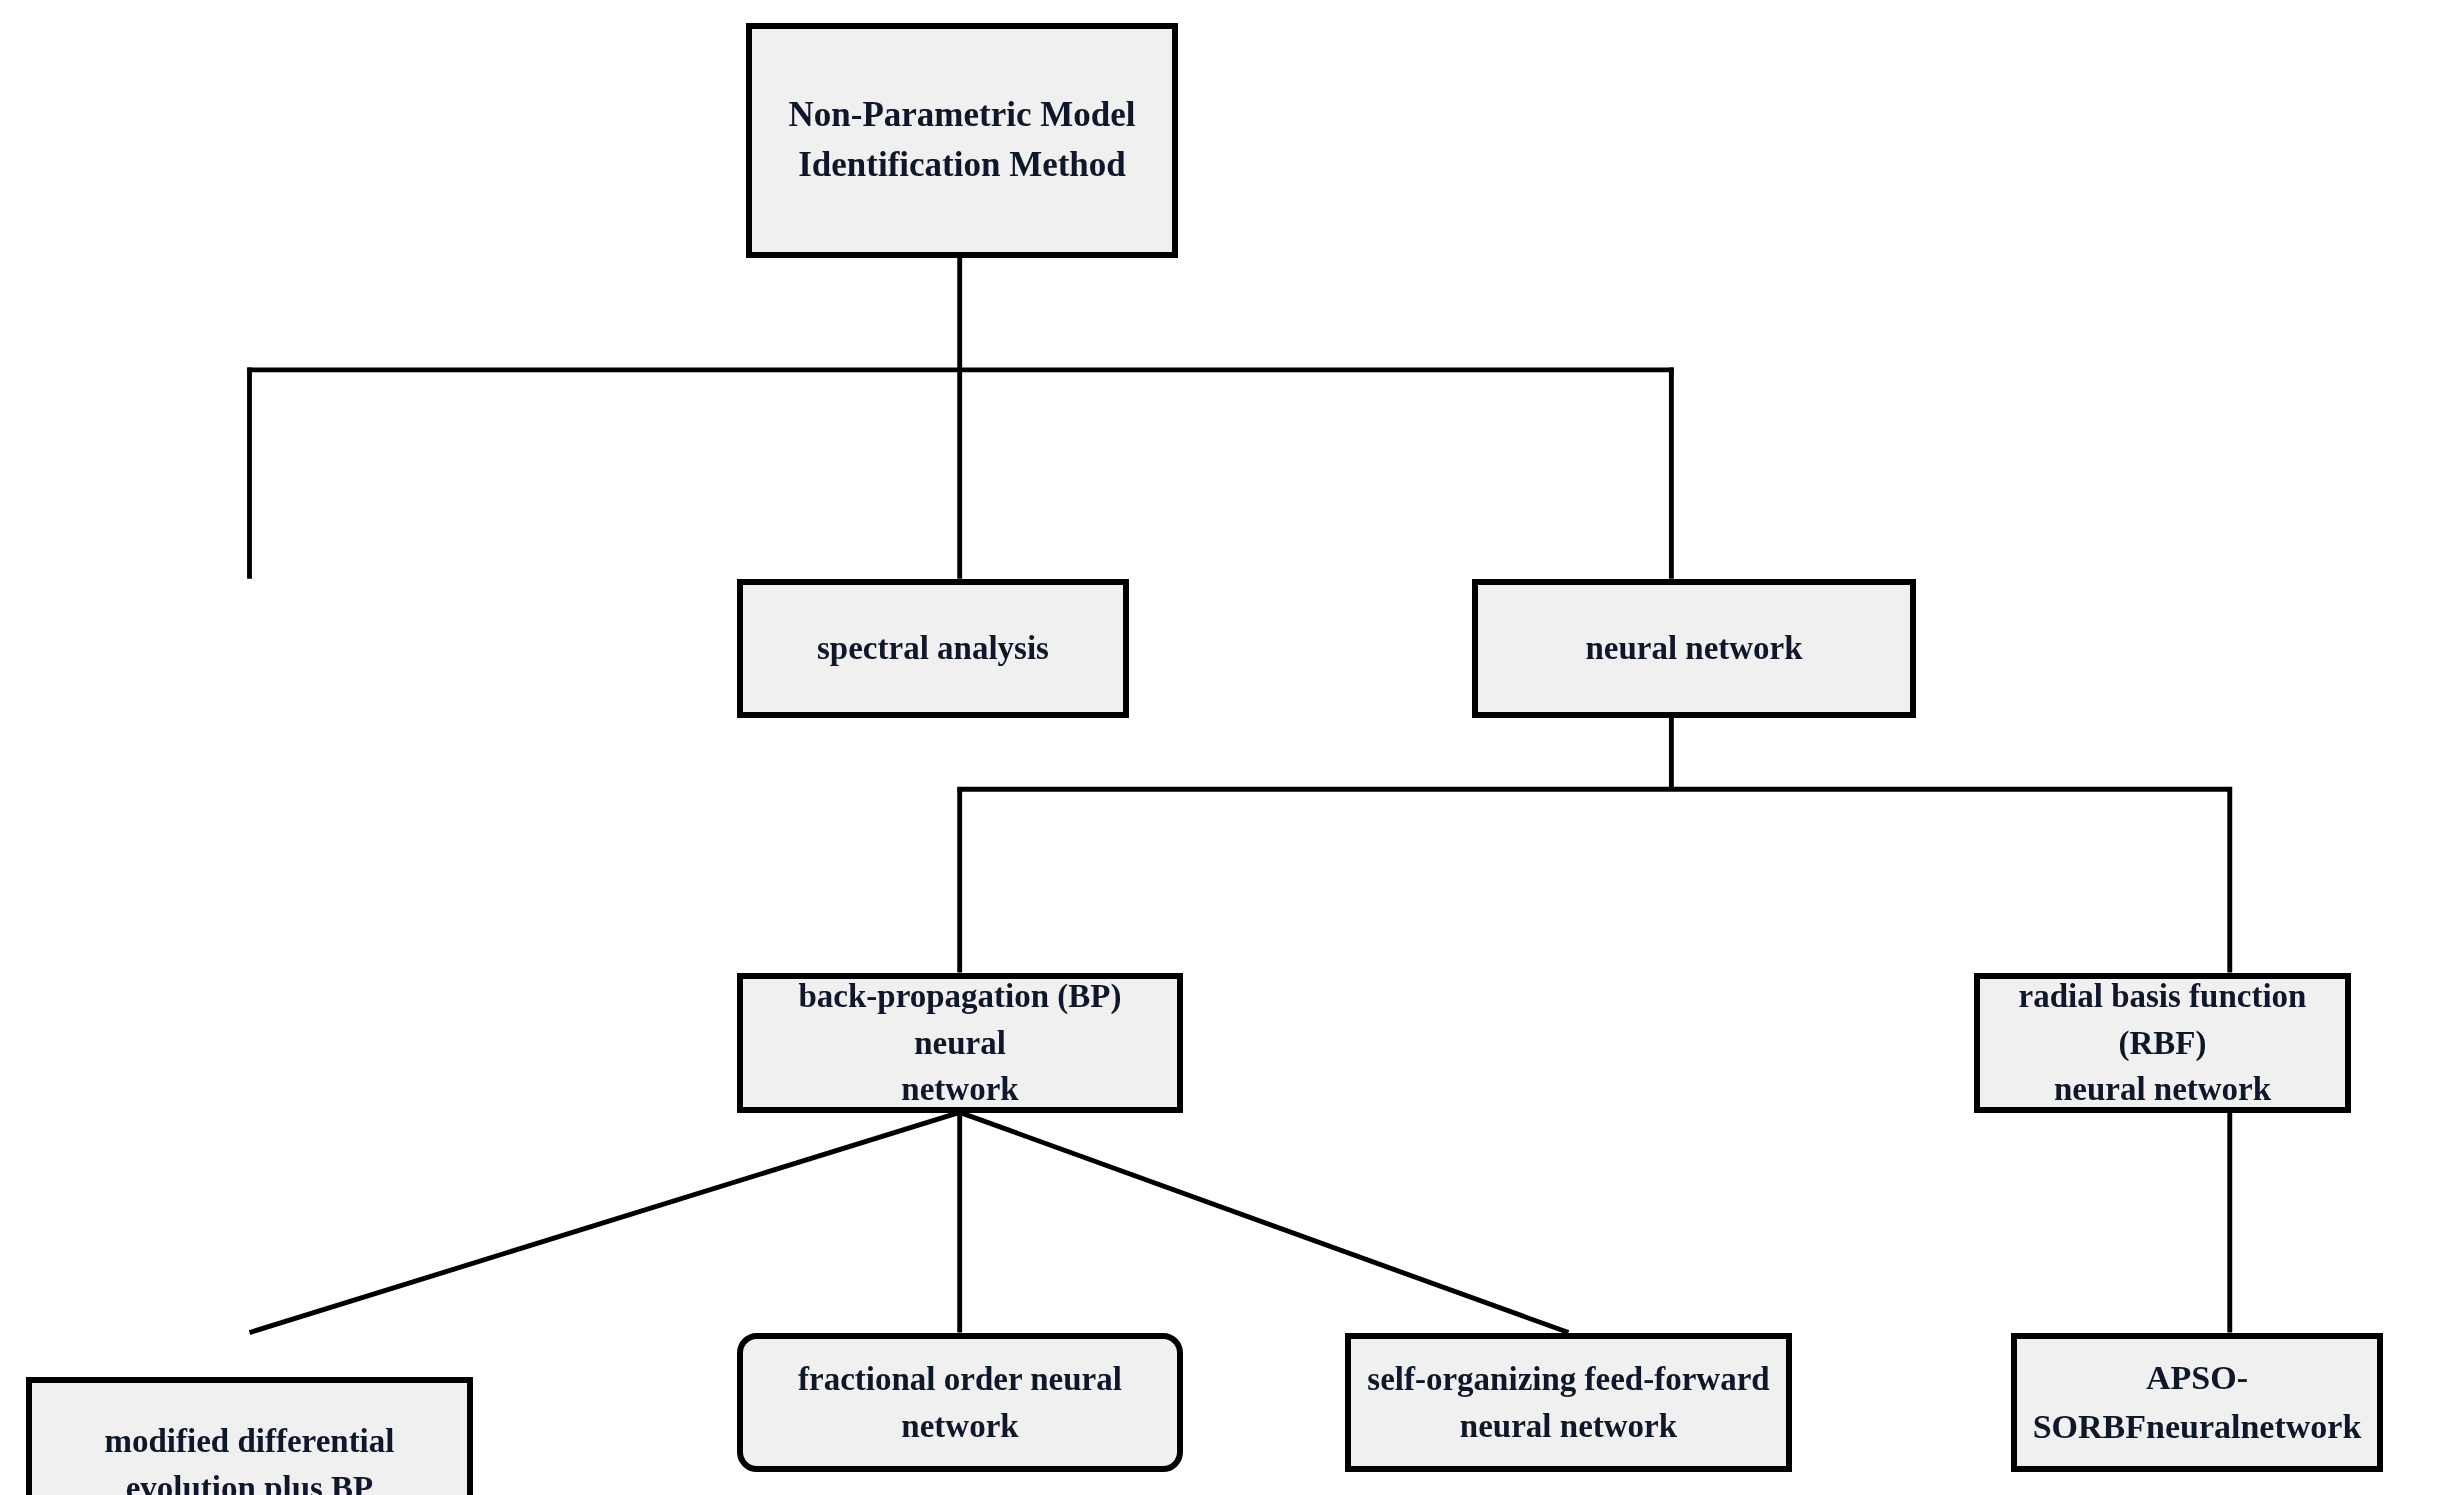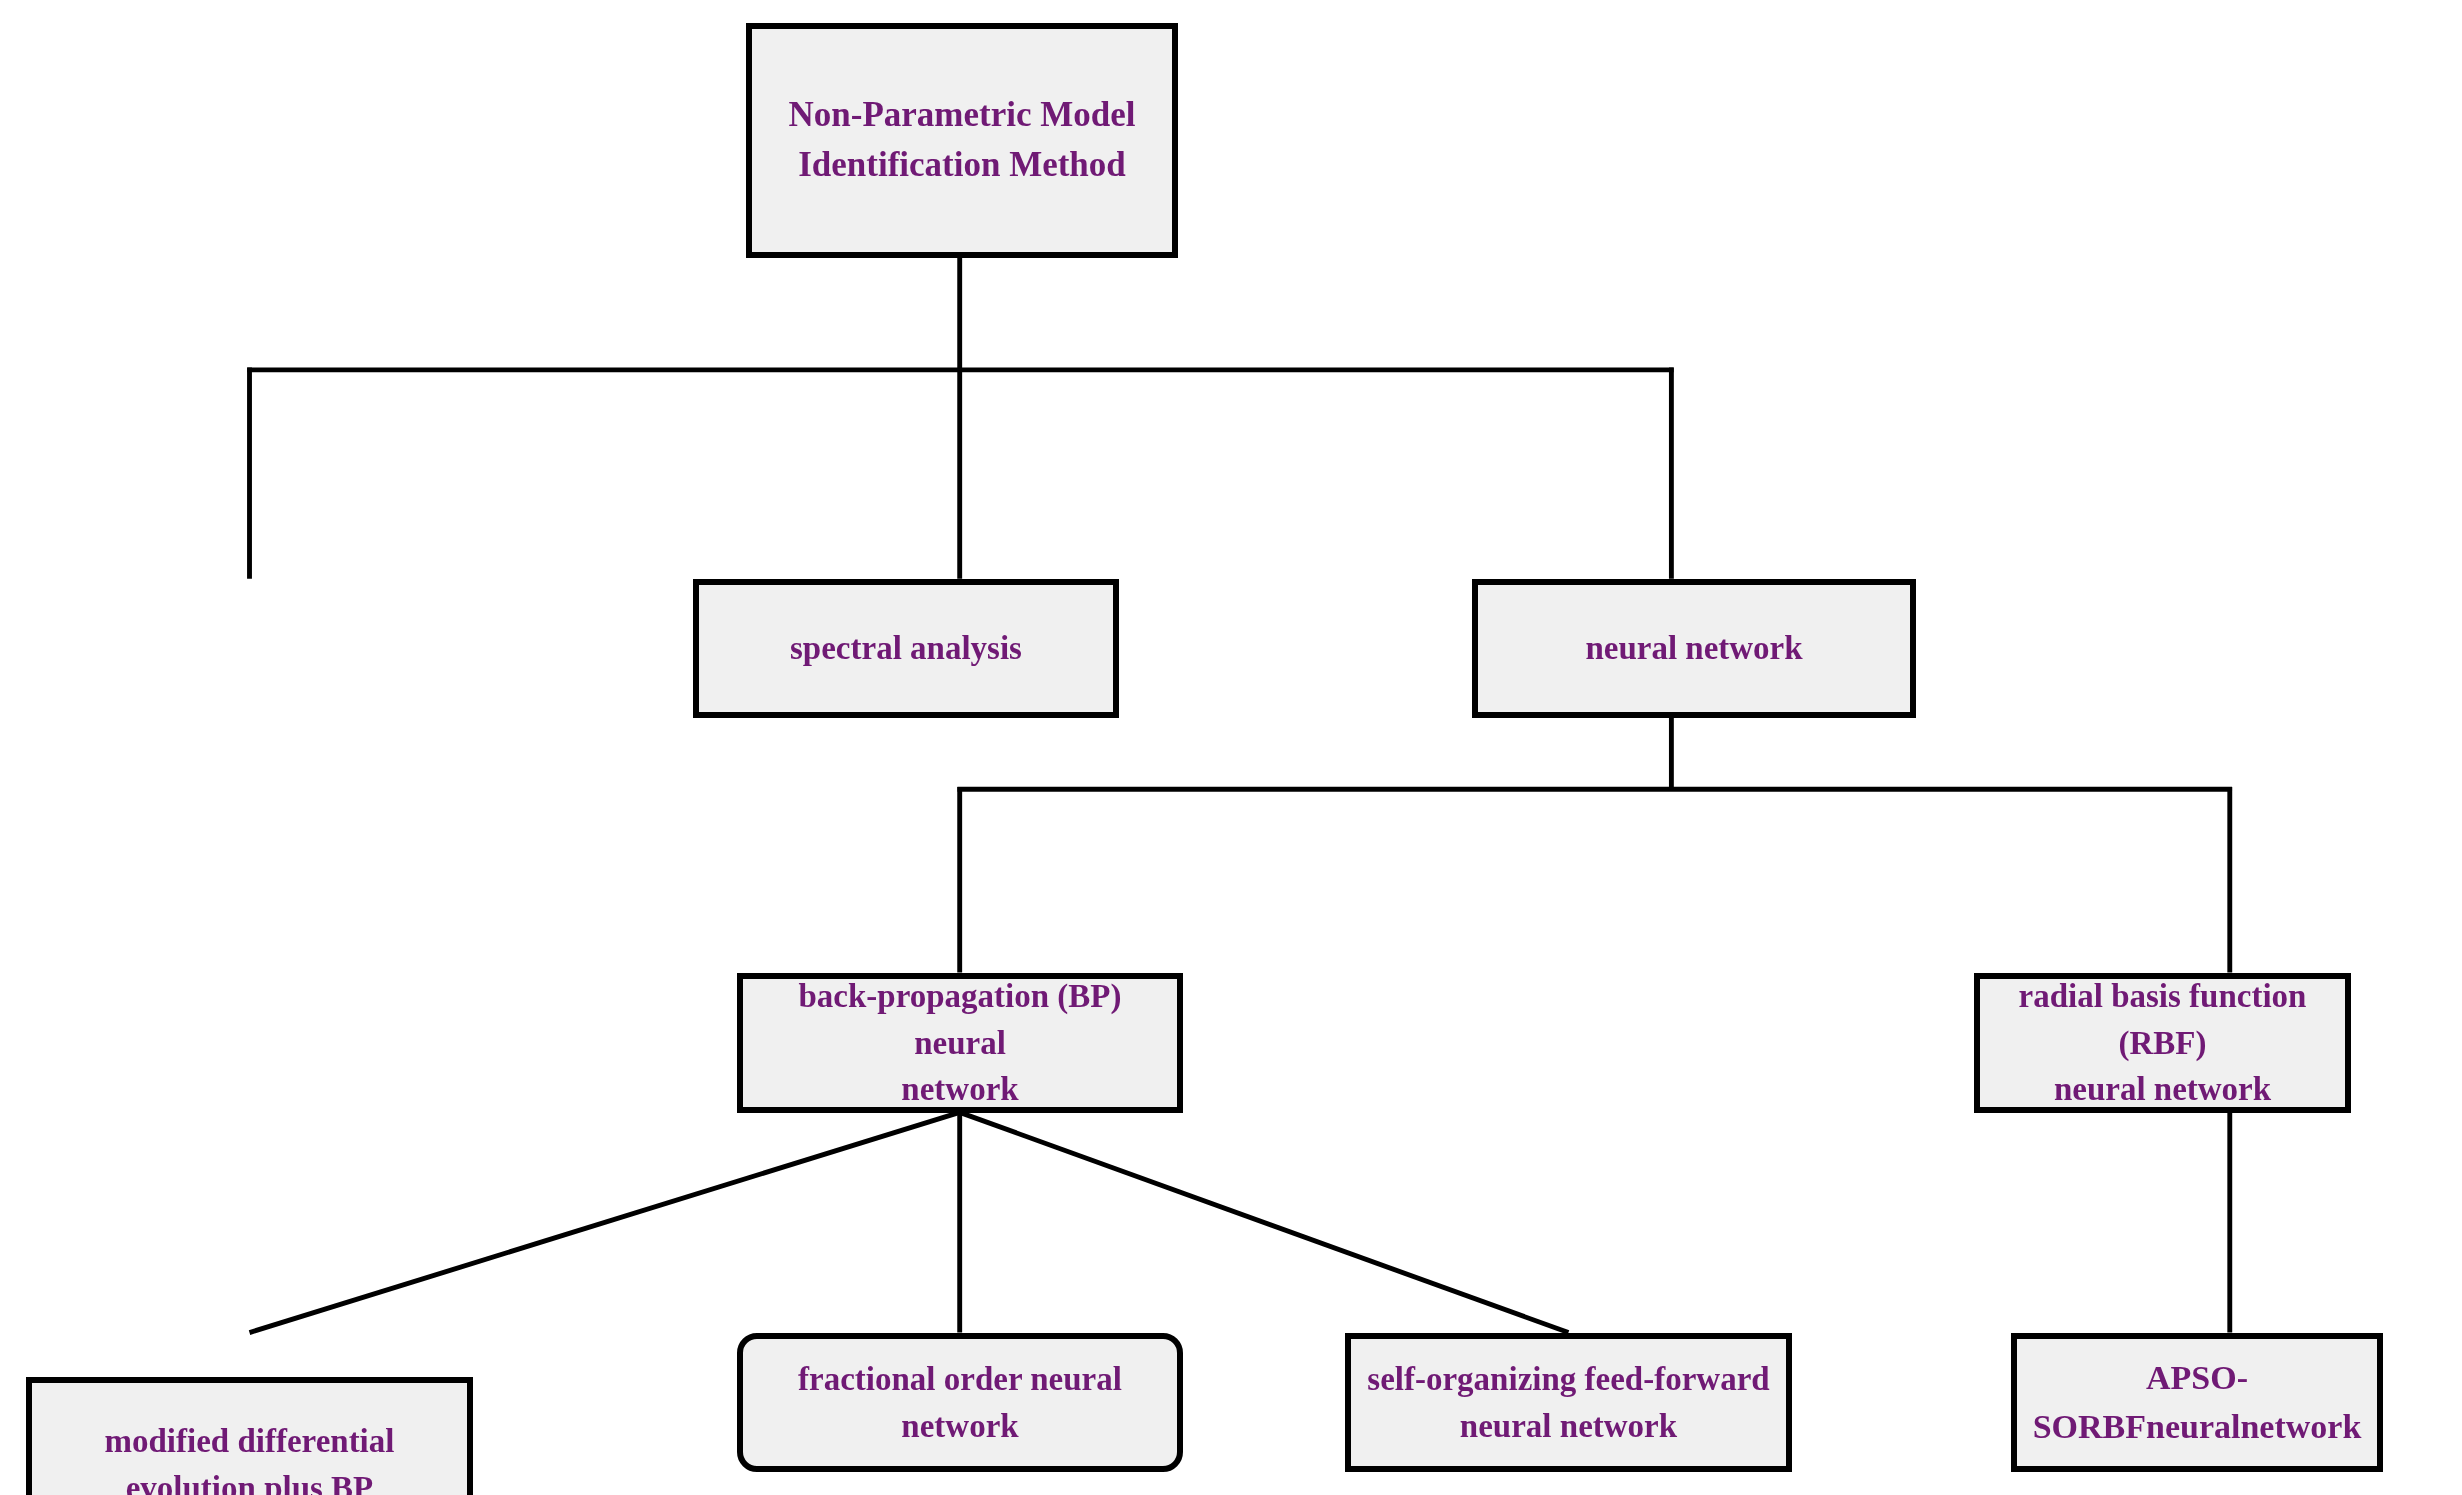--- a/index.html
+++ b/index.html
@@ -33,28 +33,28 @@
     position: absolute;
     background: var(--node-fill);
     border: 6.8px solid var(--node-border);
     display: flex;
     align-items: center;
     justify-content: center;
     text-align: center;
     font-weight: bold;
     font-size: 33px;
     line-height: 1.42;
-    color: #701a75;
+    color: #0f172a;
   }
   .node .node-label { white-space: pre-line; padding: 0 6px; }
 
   
   .n-root        { left:  746px; top:   22.5px; width: 432px; height: 235px; font-size: 35px; }
   .n-correlation { left:   26px; top:  579px; width: 447px; height: 139px; }
-  .n-spectral    { left:  693px; top:  579px; width: 426px; height: 139px; text-align: center; }
+  .n-spectral    { left:  737px; top:  579px; width: 392px; height: 139px; text-align: center; }
   .n-neural      { left: 1472px; top:  579px; width: 444px; height: 139px; }
   .n-bp          { left:  737px; top: 973px; width: 446px; height: 140px; }
   .n-rbf         { left: 1974px; top: 973px; width: 377px; height: 140px; }
   .n-mde         { left:   26px; top: 1333px; width: 447px; height: 175px; margin-top: 44px; }
   .n-fonn        { left:  737px; top: 1333px; width: 446px; height: 139px; border-radius: 20px; }
   .n-soff        { left: 1345px; top: 1333px; width: 447px; height: 139px; }
   .n-apso        { left: 2011px; top: 1333px; width: 372px; height: 139px; font-size: 34px; }
 </style>
 </head>
 <body>

